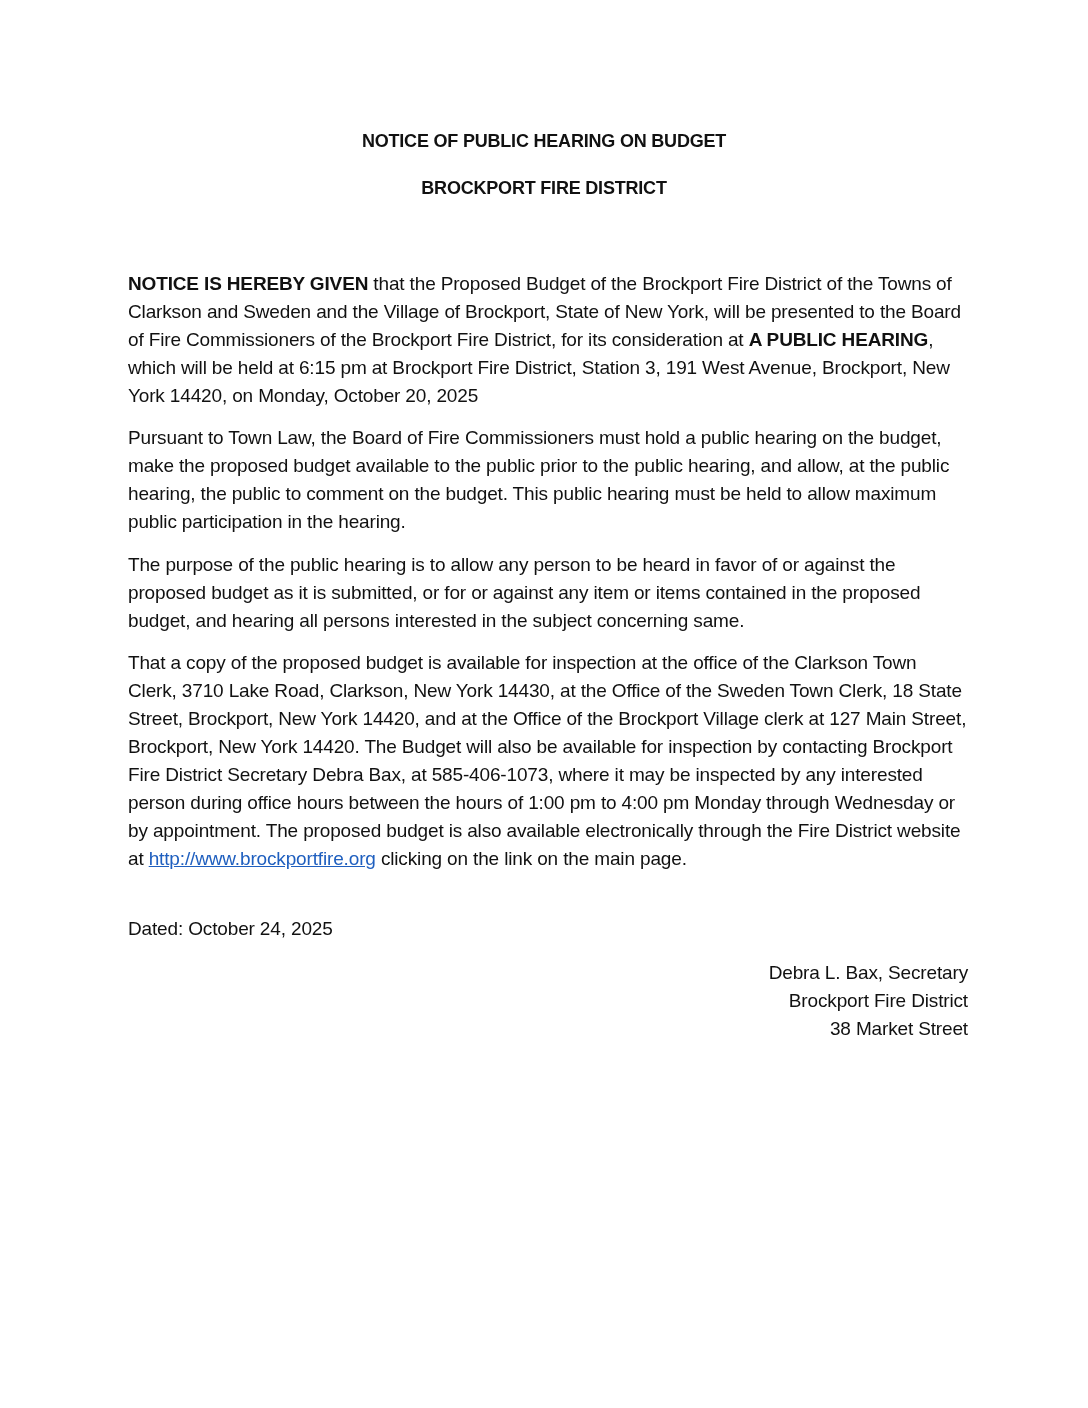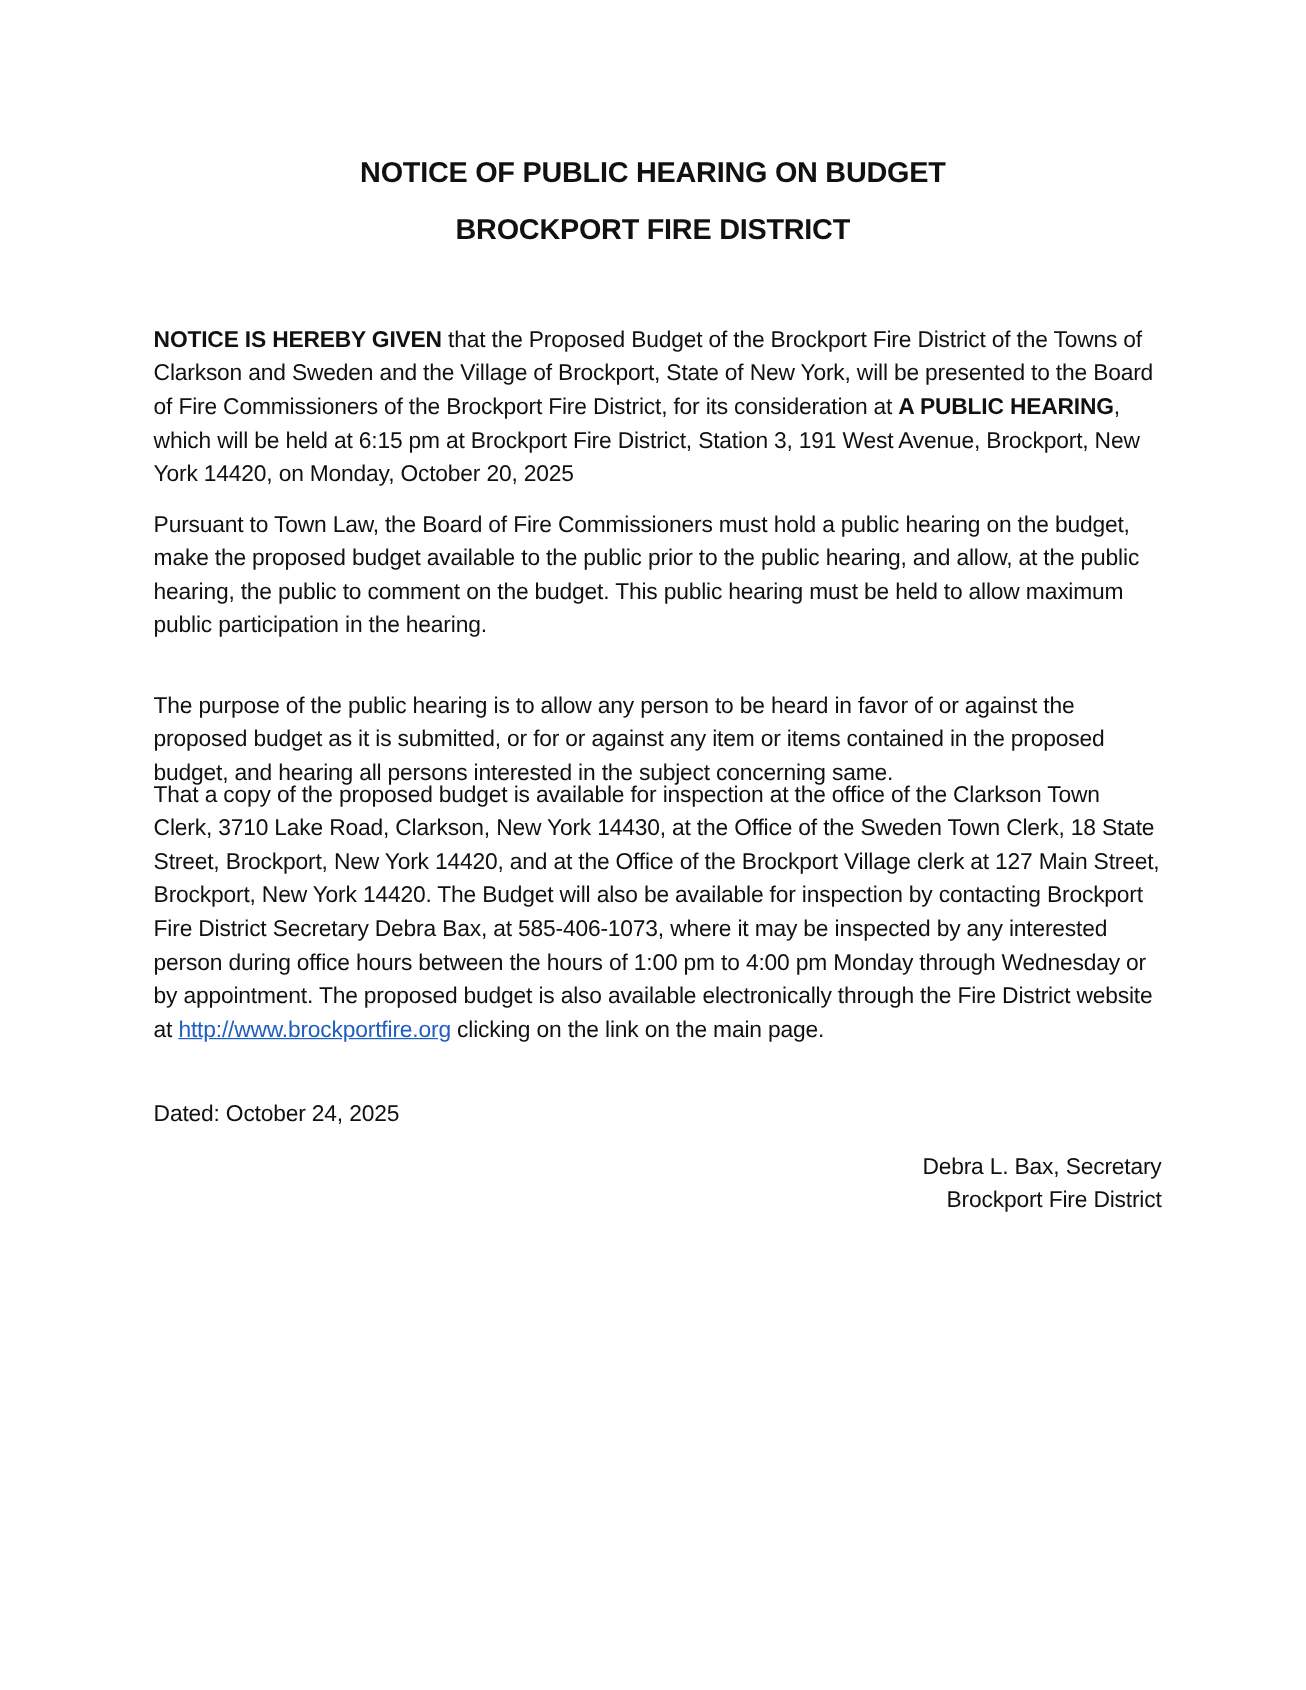--- a/index.html
+++ b/index.html
@@ -1,26 +1,26 @@
 <!DOCTYPE html>
 <html><head>
 <meta charset="utf-8">
 <style>
   html, body { margin: 0; padding: 0; background: #ffffff; }
   body { width: 1088px; height: 1408px; position: relative; overflow: hidden;
          font-family: "Liberation Sans", "DejaVu Sans", sans-serif; color: #111; }
   .title { position: absolute; left: 0; width: 1088px; text-align: center;
-           font-weight: bold; font-size: 24px; letter-spacing: -0.2px; }
+           font-weight: bold; font-size: 18px; letter-spacing: -0.2px; }
   .t1 { top: 131px; }
   .t2 { top: 178px; }
   .body { position: absolute; left: 128px; width: 840px; font-size: 19px; line-height: 28px; letter-spacing: -0.15px; }
   .p { margin: 0; }
   .p1 { top: 270px; }
   .p2 { top: 424px; }
-  .p3 { top: 551px; margin-top: 24px; }
+  .p3 { top: 551px; }
   .p4 { top: 649px; }
   .dated { top: 915px; }
   .sig { top: 959px; }
   .sig div { height: 28px; text-align: right; }
   a.link { color: #1f5fbf; text-decoration: underline; }
   b { font-weight: bold; }
 </style>
 </head>
 <body>
 
@@ -34,14 +34,15 @@
 
   <p class="body p p3">The purpose of the public hearing is to allow any person to be heard in favor of or against the proposed budget as it is submitted, or for or against any item or items contained in the proposed budget, and hearing all persons interested in the subject concerning same.</p>
 
   <p class="body p p4"><span>That a copy of the proposed budget is available for inspection at the office of the Clarkson Town Clerk, 3710 Lake Road, Clarkson, New York 14430, at the Office of the Sweden Town Clerk, 18 State Street, Brockport, New York 14420, and at the Office of the Brockport Village clerk at 127 Main Street, Brockport, New York 14420.  The Budget will also be available for inspection by contacting Brockport Fire District Secretary Debra Bax, at 585-406-1073, where it may be inspected by any interested person during office hours between the hours of 1:00 pm to 4:00 pm Monday through Wednesday or by appointment.  The proposed budget is also available electronically through the Fire District website at </span><a class="link">http://www.brockportfire.org</a><span> clicking on the link on the main page.</span></p>
 
   <div class="body dated">Dated:  October 24, 2025</div>
 
   <div class="body sig">
     <div>Debra L. Bax, Secretary</div>
     <div>Brockport Fire District</div>
+    <div>38 Market Street</div>
   </div>
 </div>
 
 </body></html>

